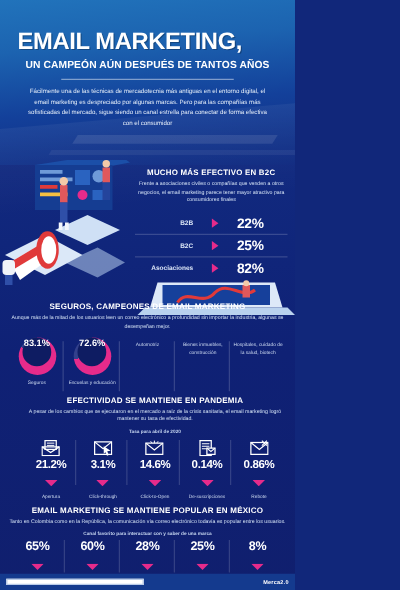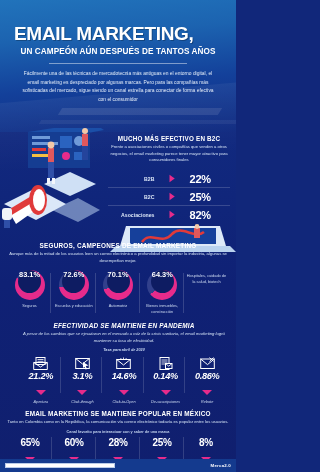--- a/index.html
+++ b/index.html
@@ -55,21 +55,21 @@
             width:1px; height:40px; background:rgba(255,255,255,.16); }
   .donut { width:30px; height:30px; border-radius:50%; margin:0 auto;
            background:conic-gradient(#e62b8b 0 83%, #32408c 0 100%);
            display:flex; align-items:flex-start; justify-content:center; position:relative; }
   .donut:after { content:""; position:absolute; width:23px; height:23px; border-radius:50%;
                  background:#0e1c62; }
   .donut span { position:relative; z-index:2; font-size:7.4px; font-weight:bold; color:#fff; }
   .donut-lbl { font-size:3.9px; line-height:1.35; margin-top:3px; color:#cfdcf2; }
 
   
-  .sec-pand { padding:4px 4px 2px 16px;font-style:italic; }
+  .sec-pand { padding:4px 4px 2px 16px; }
   .sec-pand .sec-title { font-size:6.4px; }
   .note { font-size:3.8px; text-align:center; color:#c3d3ee; margin-top:4px; font-weight:bold;}
   .metrics { display:flex; justify-content:space-between; margin-top:4px; padding:0 4px; }
   .metric { width:43px; text-align:center; position:relative; }
   .metric + .metric:before{ content:""; position:absolute; left:-2px; top:1px;
             width:1px; height:36px; background:rgba(255,255,255,.15); }
   .metric .ico { height:15px; display:flex; align-items:center; justify-content:center; }
   .metric .num { font-size:9.2px; font-weight:bold; letter-spacing:-.3px; }
   .chev { margin:0 auto; }
   .metric .lbl { font-size:3.8px; color:#cfdcf2; margin-top:1px; }
@@ -206,29 +206,23 @@
         </div>
         <div class="donut-lbl">Seguros</div>
       </div>
       <div class="donut-cell">
         <div class="donut" style="background:conic-gradient(#e62b8b 0 72.6%, #32408c 0 100%)">
           <span>72.6%</span>
         </div>
         <div class="donut-lbl">Escuelas y educación</div>
       </div>
       <div class="donut-cell">
-        <div class="donut" style="background:conic-gradient(#e62b8b 0 70.1%, #32408c 0 100%)">
-          <span>70.1%</span>
-        </div>
         <div class="donut-lbl">Automotriz</div>
       </div>
       <div class="donut-cell">
-        <div class="donut" style="background:conic-gradient(#e62b8b 0 64.3%, #32408c 0 100%)">
-          <span>64.3%</span>
-        </div>
         <div class="donut-lbl">Bienes inmuebles, construcción</div>
       </div>
       <div class="donut-cell">
         <div class="donut-lbl">Hospitales, cuidado de la salud, biotech</div>
       </div>
     </div>
   </div>
 
   <div class="sec-pand">
     <div class="sec-title">EFECTIVIDAD SE MANTIENE EN PANDEMIA</div>

